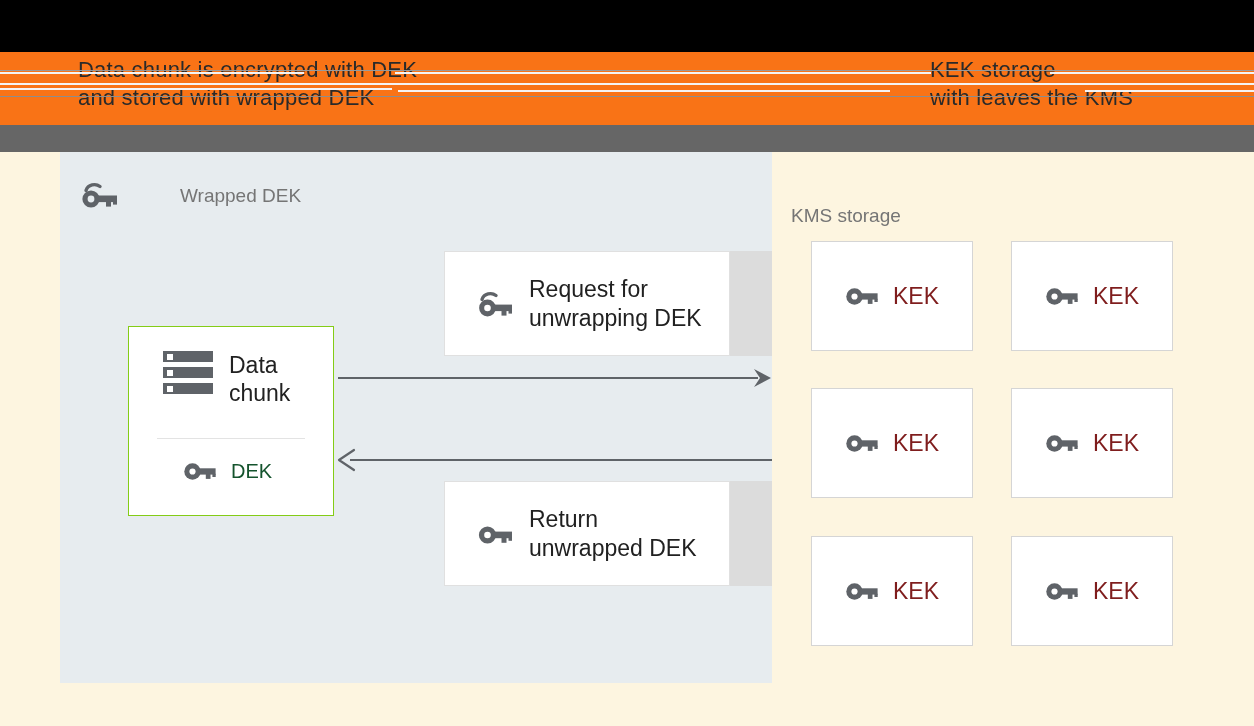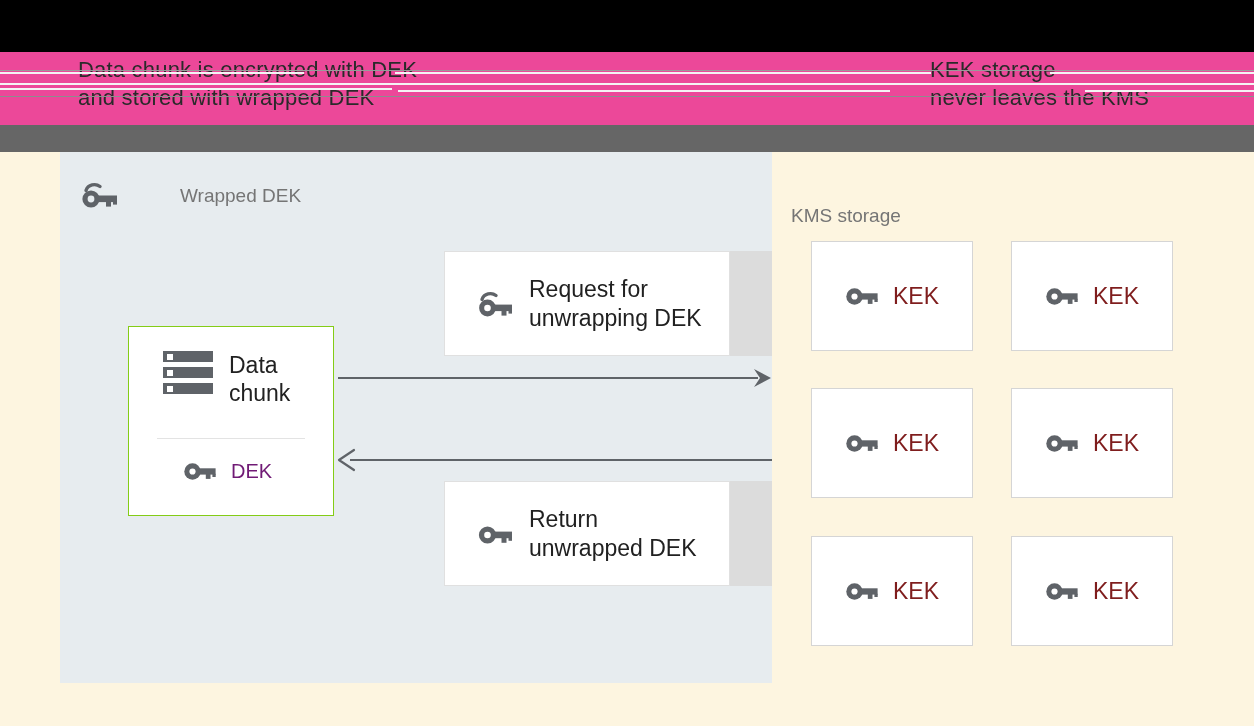--- a/index.html
+++ b/index.html
@@ -27,21 +27,21 @@
   .band-black {
     position: absolute;
     left: 0; top: 0;
     width: 1254px; height: 52px;
     background: #000000;
   }
   .band-dark {
     position: absolute;
     left: 0; top: 52px;
     width: 1254px; height: 73px;
-    background: #ec4899;
+    background: #f97316;
     overflow: hidden;
   }
   .band-gray {
     position: absolute;
     left: 0; top: 125px;
     width: 1254px; height: 27px;
     background: #666666;
   }
 
   
@@ -192,21 +192,21 @@
     align-items: center;
   }
   .dek-icon {
     width: 34px;
     height: 26px;
     margin-left: 54px;
     margin-right: 14px;
     flex: 0 0 auto;
   }
   .dek-label {
-    color: #701a75;
+    color: #14532d;
     font-size: 20px;
     line-height: 20px;
   }
 
   
   .arrow-svg {
     position: absolute;
     pointer-events: none;
   }
   .arrow-up-svg   { left: 334px; top: 362px; width: 440px; height: 32px; }
@@ -265,21 +265,21 @@
 
   <div class="band-black"></div>
 
   <div class="band-dark">
     <div class="caption-block">
       <div class="caption-line">Data chunk is encrypted with DEK</div>
       <div class="caption-line">and stored with wrapped DEK</div>
     </div>
     <div class="caption-block caption-right">
       <div class="caption-line">KEK storage</div>
-      <div class="caption-line">never leaves the KMS</div>
+      <div class="caption-line">with leaves the KMS</div>
     </div>
     <div class="scanline s1"></div>
     <div class="scanline s2"></div>
     <div class="scanline s3"></div>
     <div class="scanline s4"></div>
     <div class="scanline s5"></div>
     <div class="scanline s6"></div>
     <div class="scanline s7"></div>
     <div class="scanline s8"></div>
     <div class="scanline s9"></div>

